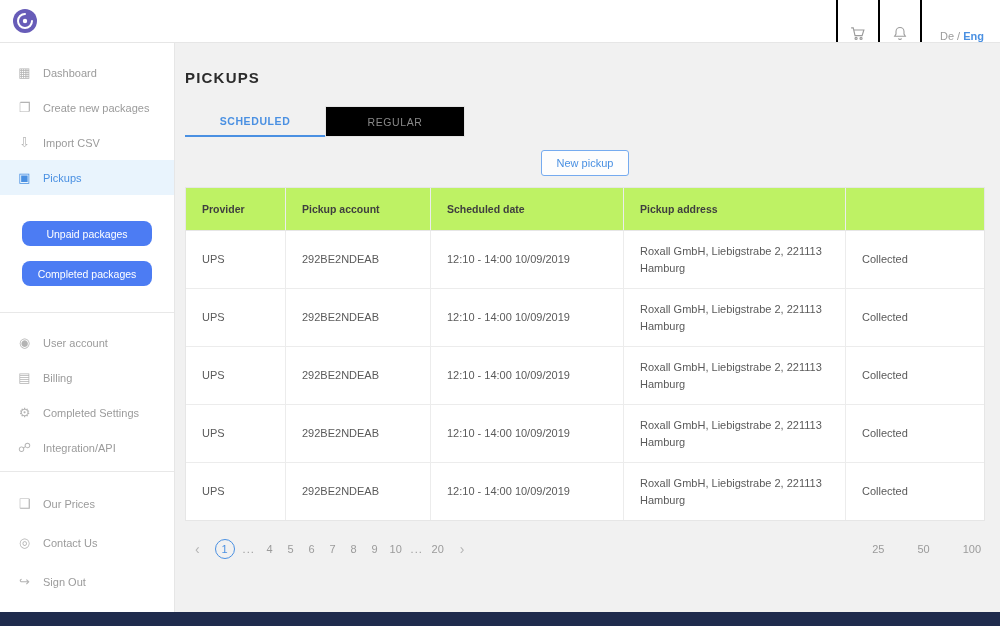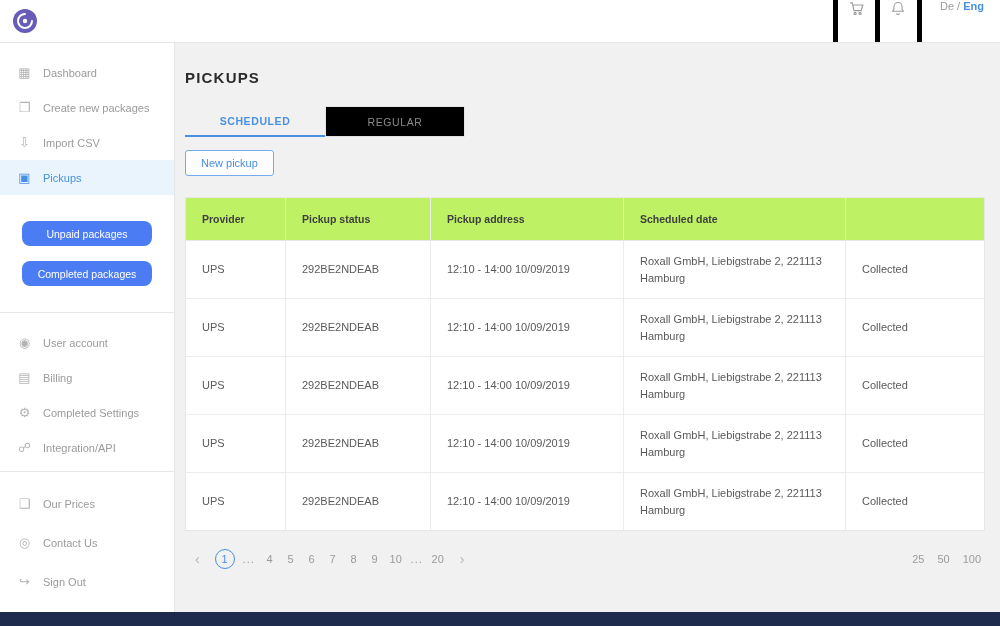--- a/index.html
+++ b/index.html
@@ -15,22 +15,22 @@
   
   .topbar {
     flex: 0 0 43px; height: 43px;
     background: #fff; border-bottom: 1px solid #e6e6e6;
     display: flex; align-items: center; justify-content: space-between;
     padding-left: 13px;
   }
   .logo { width: 24px; height: 24px; cursor: pointer; }
   .topbar-right { display: flex; align-items: stretch; height: 100%; }
   .topbar-cell {
-    display: flex; align-items: flex-start; justify-content: center;
-    border-left: 5px solid #000000; height: 100%;
+    display: flex; align-items: flex-end; justify-content: center;
+    border-left: 2px solid #000000; height: 100%;
   }
   .icon-btn { width: 42px; cursor: pointer; color: #9b9b9b; }
   .lang { padding: 0 16px 0 18px; font-size: 11px; color: #9b9b9b; white-space: pre; }
   .lang .lang-option { cursor: pointer; }
   .lang .active { color: #4a90e2; font-weight: bold; }
 
   
   .layout { flex: 1; display: flex; min-height: 0; }
 
   
@@ -70,21 +70,21 @@
     width: 140px; height: 31px;
     display: flex; align-items: center; justify-content: center;
     font-size: 10.5px; letter-spacing: 0.6px; color: #8a8a8a;
     background: #000000; border: 1px solid #e4e4e4; cursor: pointer;
   }
   .tab.active {
     background: transparent; border: none;
     border-bottom: 2px solid #4a90e2;
     color: #4a90e2; font-weight: bold;
   }
-  .toolbar-row { display: flex; justify-content: flex-start; margin: 13px 0 21px; }
+  .toolbar-row { display: flex; justify-content: center; margin: 13px 0 11px; }
   .new-pickup {
     background: #fdfdfd; border: 1px solid #76abef; color: #4a90e2;
     border-radius: 3px; font-size: 11px; padding: 6px 15px;
     font-family: inherit; cursor: pointer;
   }
 
   
   .table { background: #fff; border: 1px solid #e6e6e6; }
   .thead { display: flex; background: #bef264; border-bottom: 1px solid #e6e6e6; }
   .th {
@@ -115,21 +115,21 @@
   .pager { display: flex; align-items: center; gap: 7px; }
   .pg { min-width: 14px; text-align: center; cursor: pointer; }
   .pg.current {
     width: 20px; height: 20px; min-width: 20px;
     border: 1px solid #4a90e2; border-radius: 50%; color: #4a90e2;
     display: inline-flex; align-items: center; justify-content: center;
   }
   .pg.dots { cursor: default; letter-spacing: 1px; }
   .pg-arrow { cursor: pointer; font-size: 14px; color: #b5b5b5; padding: 0 8px; }
   .page-sizes { display: flex; gap: 13px; padding-right: 2px; }
-  .psize { cursor: pointer; }
+  .psize { cursor: pointer; margin-left: 20px; }
 
   
   .footer-bar { flex: 0 0 14px; height: 14px; background: #1f2b4d; }
 </style>
 </head>
 <body>
 
 <div class="app">
 
   <header class="topbar">
@@ -251,25 +251,25 @@
 
       <div class="toolbar-row">
         <button class="new-pickup">New pickup</button>
       </div>
 
       <div class="table">
         <div class="thead cols">
 
             <div class="th">Provider</div>
 
-            <div class="th">Pickup status</div>
+            <div class="th">Pickup account</div>
+
+            <div class="th">Scheduled date</div>
 
             <div class="th">Pickup address</div>
-
-            <div class="th">Scheduled date</div>
 
           </div>
         <div class="tbody">
 
             <div class="tr cols">
               <div class="td">UPS</div>
               <div class="td">292BE2NDEAB</div>
               <div class="td">12:10 - 14:00 10/09/2019</div>
               <div class="td">Roxall GmbH, Liebigstrabe 2, 221113 Hamburg</div>
               <div class="td">Collected</div>

